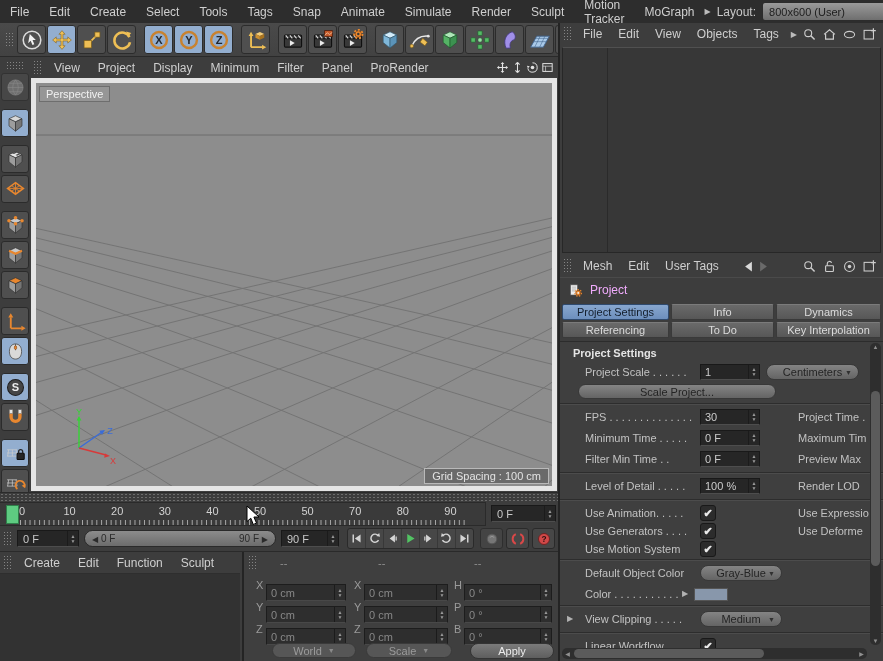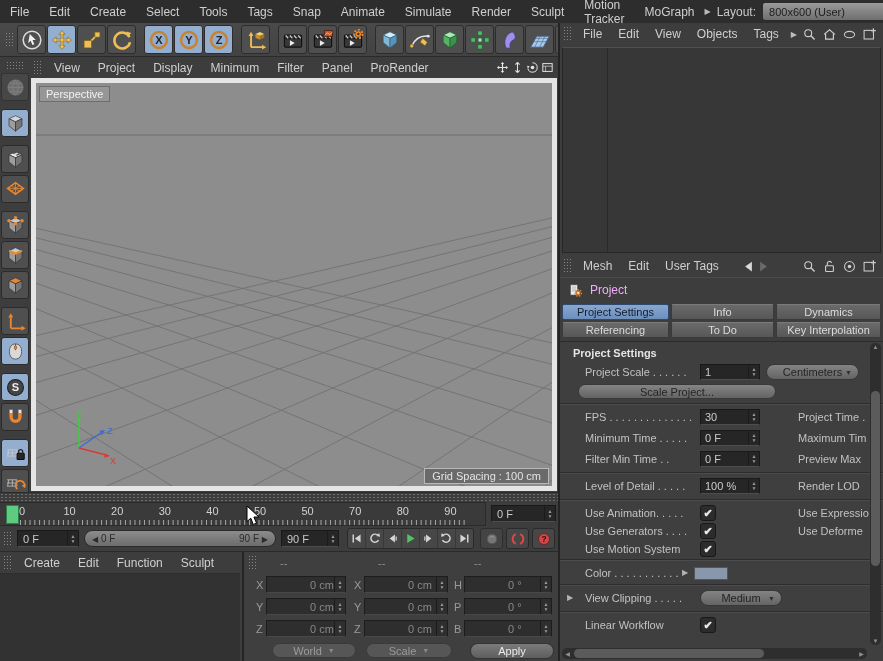--- a/index.html
+++ b/index.html
@@ -100,21 +100,21 @@
   
   .mat-panel{position:absolute;left:0;top:552px;width:240px;height:109px;background:#3d3d3d;}
   .mat-menu{height:21px;display:flex;align-items:center;border-bottom:1px solid #2e2e2e;}
   .mat-menu .mitem{padding:0 9px;}
   .mat-content{position:absolute;left:0;top:22px;right:0;bottom:0;background:#323232;}
   .coord-panel{position:absolute;left:242px;top:552px;width:316px;height:109px;background:#3f3f3f;border-left:2px solid #242424;box-sizing:border-box;}
   .chead{position:absolute;top:2px;height:18px;left:0;right:0;display:flex;align-items:center;}
   .chead .hd{position:absolute;color:#8f8f8f;font-size:11px;}
   .crow{position:absolute;height:19px;left:0;right:0;}
   .clabel{position:absolute;top:3px;font-size:11px;color:#9b9b9b;}
-  .cfield{position:absolute;top:0;height:17px;background:#2e2e2e;border:1px solid #1d1d1d;border-bottom-color:#484848;display:flex;box-sizing:border-box;padding-left:39px;}
+  .cfield{position:absolute;top:8px;height:17px;background:#2e2e2e;border:1px solid #1d1d1d;border-bottom-color:#484848;display:flex;box-sizing:border-box;}
   .cfield .v{flex:1;font-size:11px;color:#888;padding:2px 0 0 4px;white-space:nowrap;overflow:hidden;}
   .cbot{position:absolute;top:91px;left:0;right:0;height:16px;}
   .ddd{position:absolute;height:15px;background:#565656;border:1px solid #3a3a3a;border-radius:8px;color:#9b9b9b;font-size:11px;display:flex;align-items:center;justify-content:center;box-sizing:border-box;}
   .ddd::after{content:"▼";font-size:7px;color:#8a8a8a;margin-left:6px;}
   .applyb{position:absolute;height:16px;background:linear-gradient(#7b7b7b,#5e5e5e);border:1px solid #343434;border-radius:8px;color:#ececec;font-size:11px;display:flex;align-items:center;justify-content:center;box-sizing:border-box;}
 
   .cursor{position:absolute;left:246px;top:505px;pointer-events:none;z-index:50;}
 </style>
 </head>
 <body>
@@ -706,20 +706,26 @@
         <div class="arow" style="height:18px">
           <span class="albl">Use Generators . . . .</span>
           <span class="chk">✔</span>
           <span class="aright">Use Deforme</span>
         </div>
         <div class="arow" style="height:18px">
           <span class="albl">Use Motion System</span>
           <span class="chk">✔</span>
         </div>
         <div class="adiv"></div>
+        <div class="arow">
+          <span class="albl">Default Object Color</span>
+          <div class="pill dd apill">
+              <span>Gray-Blue</span>
+            </div>
+        </div>
         <div class="arow" style="height:19px">
           <span class="albl">Color  . . . . . . . . . . .</span>
           <span class="exp" style="left:122px">▶</span>
           <span class="swatch" id="color-swatch" style="background: rgb(136, 151, 171);"></span>
         </div>
         <div class="adiv"></div>
         <div class="arow">
           <span class="exp" style="left:7px">▶</span>
           <span class="albl">View Clipping . . . . .</span>
           <div class="pill dd apill">

